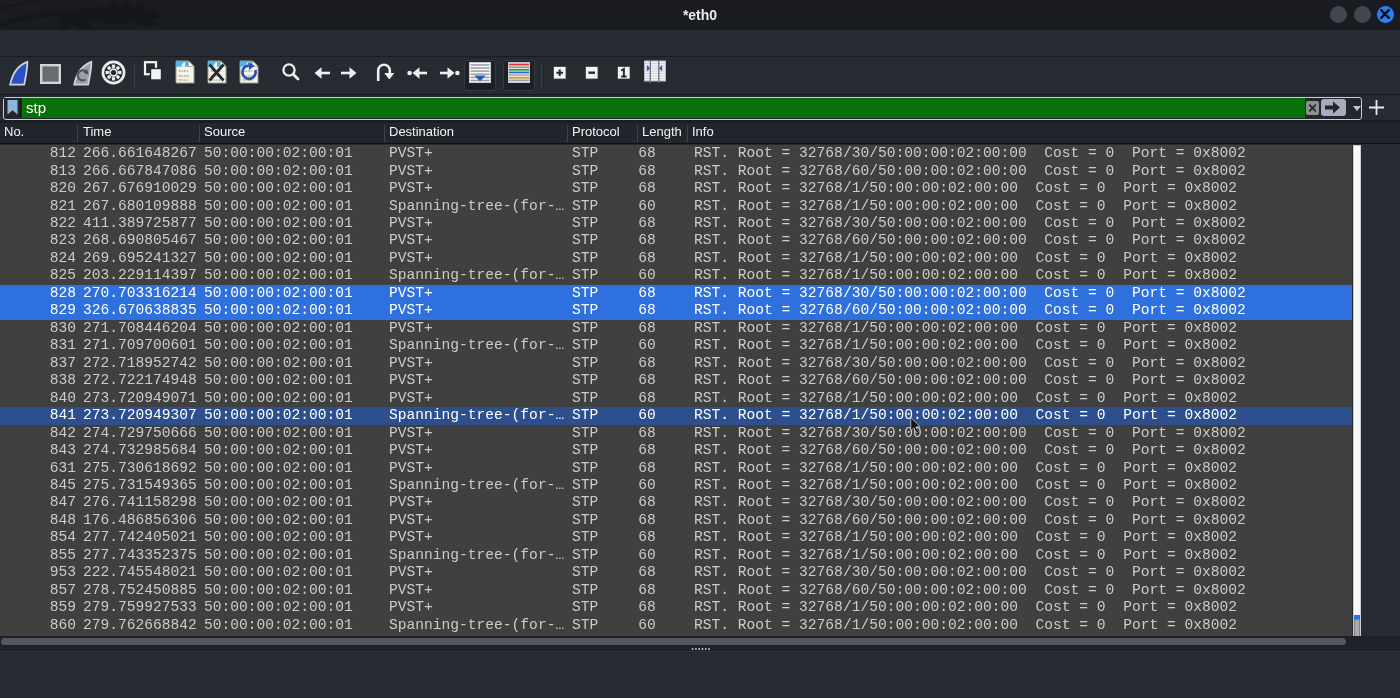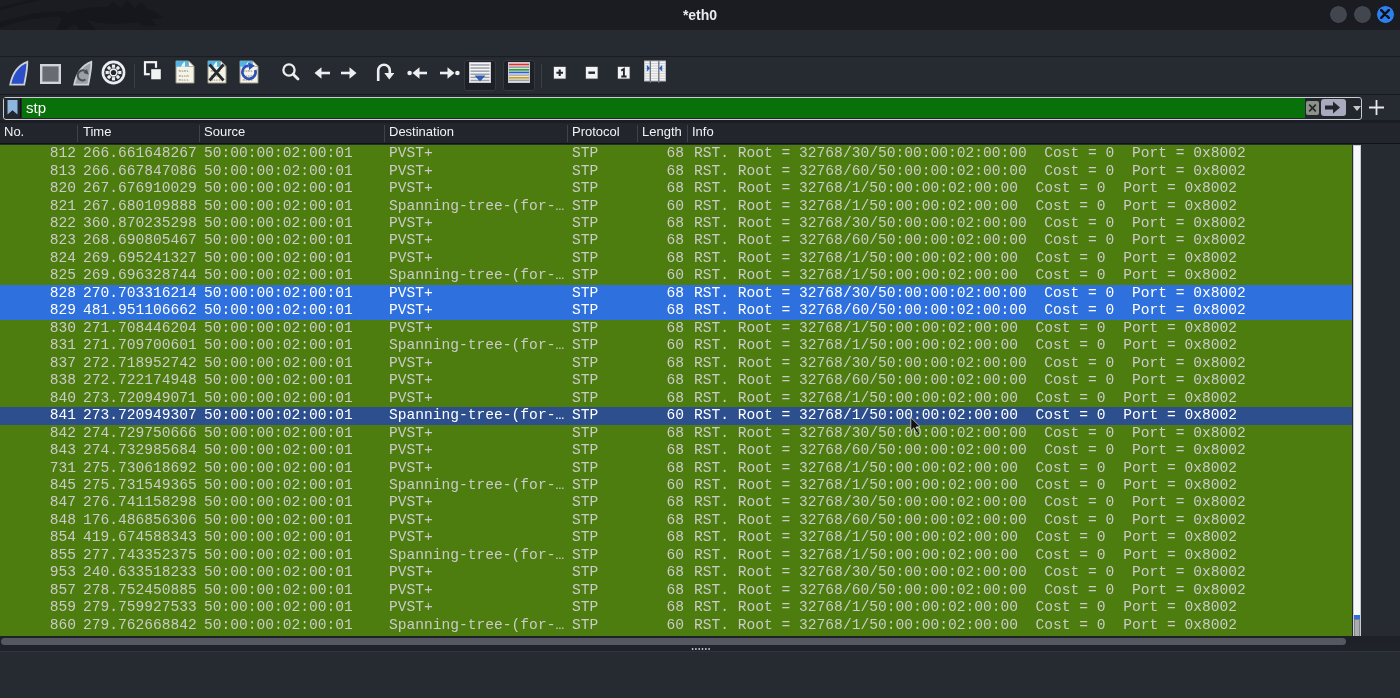--- a/index.html
+++ b/index.html
@@ -26,32 +26,32 @@
 #fgreen{position:absolute;left:18px;top:0;width:1283px;height:20px;background:#097109;
  color:#fff;font-size:15px;line-height:20px;padding-left:4px;}
 #fclear{position:absolute;left:1302px;top:3px;width:13px;height:14px;background:#8d9289;border-radius:2px;}
 #fapply{position:absolute;left:1317px;top:1.5px;width:25px;height:17px;background:#a7abbd;border-radius:3px;}
 #fcaret{position:absolute;left:1349px;top:8px;width:0;height:0;
  border-left:4.5px solid transparent;border-right:4.5px solid transparent;border-top:5.5px solid #c6c8cc;}
 #phead{position:absolute;left:0;top:123px;width:1400px;height:21px;background:#22252b;
  color:#f2f3f5;font-size:13px;border-bottom:1px solid #101216;}
 #phead span{position:absolute;top:1px;}
 #phead i{position:absolute;top:2px;width:1px;height:17px;background:#3e434b;font-style:normal}
-#plist{position:absolute;left:0;top:144.5px;width:1352px;height:491.5px;background:#4d7c0f;
+#plist{position:absolute;left:0;top:144.5px;width:1352px;height:491.5px;background:#404040;
  font-family:"Liberation Mono",monospace;font-size:14.6px;color:#cbcbc7;overflow:hidden;padding-top:0.6px;}
 .row{position:relative;height:17.48px;line-height:17.48px;white-space:pre;}
 .row span{position:absolute;top:0;height:17.48px;}
 .sel{background:#2e70dd;color:#fff;}
 .cur{background:#2d4f8e;color:#fff;}
 .c0{left:0px;width:76px;text-align:right;}
 .c1{left:83px;}
 .c2{left:204px;}
 .c3{left:389px;}
 .c4{left:572px;}
-.c5{left:610px;width:74px;text-align:right;}
+.c5{left:610px;width:74px;text-align:center;}
 .c6{left:694px;}
 #vsb{position:absolute;left:1353px;top:144.5px;width:8px;height:491.5px;background:#f7f8f8;border:1px solid #c9cbce;}
 #vsbsel{position:absolute;left:0;top:469px;width:6px;height:4px;background:#2e70dd;}
 #vsbthumb{position:absolute;left:0;top:473px;width:6px;height:18px;background:#a9abae;border:1px solid #7f8184;}
 #hsb{position:absolute;left:0;top:636px;width:1400px;height:9px;background:#1e2127;}
 #hsbthumb{position:absolute;left:1px;top:2px;width:1345px;height:7px;background:#545860;border-radius:3.5px;}
 #splitter{position:absolute;left:0;top:645px;width:1400px;height:6px;background:#1f222a;}
 #dots{position:absolute;left:691px;top:1.5px;}
 #bottompane{position:absolute;left:0;top:651px;width:1400px;height:46px;background:#262a31;border-top:1px solid #30343c;}
 </style></head>
@@ -261,41 +261,41 @@
     <i style="left:637px"></i>
  <span style="left:642px">Length</span>
     <i style="left:687px"></i>
  <span style="left:692px">Info</span>
 </div>
 <div id="plist">
 <div class="row"><span class="c0">812</span><span class="c1">266.661648267</span><span class="c2">50:00:00:02:00:01</span><span class="c3">PVST+</span><span class="c4">STP</span><span class="c5">68</span><span class="c6">RST. Root = 32768/30/50:00:00:02:00:00&nbsp;&nbsp;Cost = 0&nbsp;&nbsp;Port = 0x8002</span></div>
 <div class="row"><span class="c0">813</span><span class="c1">266.667847086</span><span class="c2">50:00:00:02:00:01</span><span class="c3">PVST+</span><span class="c4">STP</span><span class="c5">68</span><span class="c6">RST. Root = 32768/60/50:00:00:02:00:00&nbsp;&nbsp;Cost = 0&nbsp;&nbsp;Port = 0x8002</span></div>
 <div class="row"><span class="c0">820</span><span class="c1">267.676910029</span><span class="c2">50:00:00:02:00:01</span><span class="c3">PVST+</span><span class="c4">STP</span><span class="c5">68</span><span class="c6">RST. Root = 32768/1/50:00:00:02:00:00&nbsp;&nbsp;Cost = 0&nbsp;&nbsp;Port = 0x8002</span></div>
 <div class="row"><span class="c0">821</span><span class="c1">267.680109888</span><span class="c2">50:00:00:02:00:01</span><span class="c3">Spanning-tree-(for-…</span><span class="c4">STP</span><span class="c5">60</span><span class="c6">RST. Root = 32768/1/50:00:00:02:00:00&nbsp;&nbsp;Cost = 0&nbsp;&nbsp;Port = 0x8002</span></div>
-<div class="row"><span class="c0">822</span><span class="c1">360.870235298</span><span class="c2">50:00:00:02:00:01</span><span class="c3">PVST+</span><span class="c4">STP</span><span class="c5">68</span><span class="c6">RST. Root = 32768/30/50:00:00:02:00:00&nbsp;&nbsp;Cost = 0&nbsp;&nbsp;Port = 0x8002</span></div>
+<div class="row"><span class="c0">822</span><span class="c1">411.389725877</span><span class="c2">50:00:00:02:00:01</span><span class="c3">PVST+</span><span class="c4">STP</span><span class="c5">68</span><span class="c6">RST. Root = 32768/30/50:00:00:02:00:00&nbsp;&nbsp;Cost = 0&nbsp;&nbsp;Port = 0x8002</span></div>
 <div class="row"><span class="c0">823</span><span class="c1">268.690805467</span><span class="c2">50:00:00:02:00:01</span><span class="c3">PVST+</span><span class="c4">STP</span><span class="c5">68</span><span class="c6">RST. Root = 32768/60/50:00:00:02:00:00&nbsp;&nbsp;Cost = 0&nbsp;&nbsp;Port = 0x8002</span></div>
 <div class="row"><span class="c0">824</span><span class="c1">269.695241327</span><span class="c2">50:00:00:02:00:01</span><span class="c3">PVST+</span><span class="c4">STP</span><span class="c5">68</span><span class="c6">RST. Root = 32768/1/50:00:00:02:00:00&nbsp;&nbsp;Cost = 0&nbsp;&nbsp;Port = 0x8002</span></div>
-<div class="row"><span class="c0">825</span><span class="c1">269.696328744</span><span class="c2">50:00:00:02:00:01</span><span class="c3">Spanning-tree-(for-…</span><span class="c4">STP</span><span class="c5">60</span><span class="c6">RST. Root = 32768/1/50:00:00:02:00:00&nbsp;&nbsp;Cost = 0&nbsp;&nbsp;Port = 0x8002</span></div>
+<div class="row"><span class="c0">825</span><span class="c1">203.229114397</span><span class="c2">50:00:00:02:00:01</span><span class="c3">Spanning-tree-(for-…</span><span class="c4">STP</span><span class="c5">60</span><span class="c6">RST. Root = 32768/1/50:00:00:02:00:00&nbsp;&nbsp;Cost = 0&nbsp;&nbsp;Port = 0x8002</span></div>
 <div class="row sel"><span class="c0">828</span><span class="c1">270.703316214</span><span class="c2">50:00:00:02:00:01</span><span class="c3">PVST+</span><span class="c4">STP</span><span class="c5">68</span><span class="c6">RST. Root = 32768/30/50:00:00:02:00:00&nbsp;&nbsp;Cost = 0&nbsp;&nbsp;Port = 0x8002</span></div>
-<div class="row sel"><span class="c0">829</span><span class="c1">481.951106662</span><span class="c2">50:00:00:02:00:01</span><span class="c3">PVST+</span><span class="c4">STP</span><span class="c5">68</span><span class="c6">RST. Root = 32768/60/50:00:00:02:00:00&nbsp;&nbsp;Cost = 0&nbsp;&nbsp;Port = 0x8002</span></div>
+<div class="row sel"><span class="c0">829</span><span class="c1">326.670638835</span><span class="c2">50:00:00:02:00:01</span><span class="c3">PVST+</span><span class="c4">STP</span><span class="c5">68</span><span class="c6">RST. Root = 32768/60/50:00:00:02:00:00&nbsp;&nbsp;Cost = 0&nbsp;&nbsp;Port = 0x8002</span></div>
 <div class="row"><span class="c0">830</span><span class="c1">271.708446204</span><span class="c2">50:00:00:02:00:01</span><span class="c3">PVST+</span><span class="c4">STP</span><span class="c5">68</span><span class="c6">RST. Root = 32768/1/50:00:00:02:00:00&nbsp;&nbsp;Cost = 0&nbsp;&nbsp;Port = 0x8002</span></div>
 <div class="row"><span class="c0">831</span><span class="c1">271.709700601</span><span class="c2">50:00:00:02:00:01</span><span class="c3">Spanning-tree-(for-…</span><span class="c4">STP</span><span class="c5">60</span><span class="c6">RST. Root = 32768/1/50:00:00:02:00:00&nbsp;&nbsp;Cost = 0&nbsp;&nbsp;Port = 0x8002</span></div>
 <div class="row"><span class="c0">837</span><span class="c1">272.718952742</span><span class="c2">50:00:00:02:00:01</span><span class="c3">PVST+</span><span class="c4">STP</span><span class="c5">68</span><span class="c6">RST. Root = 32768/30/50:00:00:02:00:00&nbsp;&nbsp;Cost = 0&nbsp;&nbsp;Port = 0x8002</span></div>
 <div class="row"><span class="c0">838</span><span class="c1">272.722174948</span><span class="c2">50:00:00:02:00:01</span><span class="c3">PVST+</span><span class="c4">STP</span><span class="c5">68</span><span class="c6">RST. Root = 32768/60/50:00:00:02:00:00&nbsp;&nbsp;Cost = 0&nbsp;&nbsp;Port = 0x8002</span></div>
 <div class="row"><span class="c0">840</span><span class="c1">273.720949071</span><span class="c2">50:00:00:02:00:01</span><span class="c3">PVST+</span><span class="c4">STP</span><span class="c5">68</span><span class="c6">RST. Root = 32768/1/50:00:00:02:00:00&nbsp;&nbsp;Cost = 0&nbsp;&nbsp;Port = 0x8002</span></div>
 <div class="row cur"><span class="c0">841</span><span class="c1">273.720949307</span><span class="c2">50:00:00:02:00:01</span><span class="c3">Spanning-tree-(for-…</span><span class="c4">STP</span><span class="c5">60</span><span class="c6">RST. Root = 32768/1/50:00:00:02:00:00&nbsp;&nbsp;Cost = 0&nbsp;&nbsp;Port = 0x8002</span></div>
 <div class="row"><span class="c0">842</span><span class="c1">274.729750666</span><span class="c2">50:00:00:02:00:01</span><span class="c3">PVST+</span><span class="c4">STP</span><span class="c5">68</span><span class="c6">RST. Root = 32768/30/50:00:00:02:00:00&nbsp;&nbsp;Cost = 0&nbsp;&nbsp;Port = 0x8002</span></div>
 <div class="row"><span class="c0">843</span><span class="c1">274.732985684</span><span class="c2">50:00:00:02:00:01</span><span class="c3">PVST+</span><span class="c4">STP</span><span class="c5">68</span><span class="c6">RST. Root = 32768/60/50:00:00:02:00:00&nbsp;&nbsp;Cost = 0&nbsp;&nbsp;Port = 0x8002</span></div>
-<div class="row"><span class="c0">731</span><span class="c1">275.730618692</span><span class="c2">50:00:00:02:00:01</span><span class="c3">PVST+</span><span class="c4">STP</span><span class="c5">68</span><span class="c6">RST. Root = 32768/1/50:00:00:02:00:00&nbsp;&nbsp;Cost = 0&nbsp;&nbsp;Port = 0x8002</span></div>
+<div class="row"><span class="c0">631</span><span class="c1">275.730618692</span><span class="c2">50:00:00:02:00:01</span><span class="c3">PVST+</span><span class="c4">STP</span><span class="c5">68</span><span class="c6">RST. Root = 32768/1/50:00:00:02:00:00&nbsp;&nbsp;Cost = 0&nbsp;&nbsp;Port = 0x8002</span></div>
 <div class="row"><span class="c0">845</span><span class="c1">275.731549365</span><span class="c2">50:00:00:02:00:01</span><span class="c3">Spanning-tree-(for-…</span><span class="c4">STP</span><span class="c5">60</span><span class="c6">RST. Root = 32768/1/50:00:00:02:00:00&nbsp;&nbsp;Cost = 0&nbsp;&nbsp;Port = 0x8002</span></div>
 <div class="row"><span class="c0">847</span><span class="c1">276.741158298</span><span class="c2">50:00:00:02:00:01</span><span class="c3">PVST+</span><span class="c4">STP</span><span class="c5">68</span><span class="c6">RST. Root = 32768/30/50:00:00:02:00:00&nbsp;&nbsp;Cost = 0&nbsp;&nbsp;Port = 0x8002</span></div>
 <div class="row"><span class="c0">848</span><span class="c1">176.486856306</span><span class="c2">50:00:00:02:00:01</span><span class="c3">PVST+</span><span class="c4">STP</span><span class="c5">68</span><span class="c6">RST. Root = 32768/60/50:00:00:02:00:00&nbsp;&nbsp;Cost = 0&nbsp;&nbsp;Port = 0x8002</span></div>
-<div class="row"><span class="c0">854</span><span class="c1">419.674588343</span><span class="c2">50:00:00:02:00:01</span><span class="c3">PVST+</span><span class="c4">STP</span><span class="c5">68</span><span class="c6">RST. Root = 32768/1/50:00:00:02:00:00&nbsp;&nbsp;Cost = 0&nbsp;&nbsp;Port = 0x8002</span></div>
+<div class="row"><span class="c0">854</span><span class="c1">277.742405021</span><span class="c2">50:00:00:02:00:01</span><span class="c3">PVST+</span><span class="c4">STP</span><span class="c5">68</span><span class="c6">RST. Root = 32768/1/50:00:00:02:00:00&nbsp;&nbsp;Cost = 0&nbsp;&nbsp;Port = 0x8002</span></div>
 <div class="row"><span class="c0">855</span><span class="c1">277.743352375</span><span class="c2">50:00:00:02:00:01</span><span class="c3">Spanning-tree-(for-…</span><span class="c4">STP</span><span class="c5">60</span><span class="c6">RST. Root = 32768/1/50:00:00:02:00:00&nbsp;&nbsp;Cost = 0&nbsp;&nbsp;Port = 0x8002</span></div>
-<div class="row"><span class="c0">953</span><span class="c1">240.633518233</span><span class="c2">50:00:00:02:00:01</span><span class="c3">PVST+</span><span class="c4">STP</span><span class="c5">68</span><span class="c6">RST. Root = 32768/30/50:00:00:02:00:00&nbsp;&nbsp;Cost = 0&nbsp;&nbsp;Port = 0x8002</span></div>
+<div class="row"><span class="c0">953</span><span class="c1">222.745548021</span><span class="c2">50:00:00:02:00:01</span><span class="c3">PVST+</span><span class="c4">STP</span><span class="c5">68</span><span class="c6">RST. Root = 32768/30/50:00:00:02:00:00&nbsp;&nbsp;Cost = 0&nbsp;&nbsp;Port = 0x8002</span></div>
 <div class="row"><span class="c0">857</span><span class="c1">278.752450885</span><span class="c2">50:00:00:02:00:01</span><span class="c3">PVST+</span><span class="c4">STP</span><span class="c5">68</span><span class="c6">RST. Root = 32768/60/50:00:00:02:00:00&nbsp;&nbsp;Cost = 0&nbsp;&nbsp;Port = 0x8002</span></div>
 <div class="row"><span class="c0">859</span><span class="c1">279.759927533</span><span class="c2">50:00:00:02:00:01</span><span class="c3">PVST+</span><span class="c4">STP</span><span class="c5">68</span><span class="c6">RST. Root = 32768/1/50:00:00:02:00:00&nbsp;&nbsp;Cost = 0&nbsp;&nbsp;Port = 0x8002</span></div>
 <div class="row"><span class="c0">860</span><span class="c1">279.762668842</span><span class="c2">50:00:00:02:00:01</span><span class="c3">Spanning-tree-(for-…</span><span class="c4">STP</span><span class="c5">60</span><span class="c6">RST. Root = 32768/1/50:00:00:02:00:00&nbsp;&nbsp;Cost = 0&nbsp;&nbsp;Port = 0x8002</span></div>
 </div>
 <div id="vsb">
     <div id="vsbsel"></div>
     <div id="vsbthumb"></div>
   </div>
 <div id="hsb">
     <div id="hsbthumb"></div>

